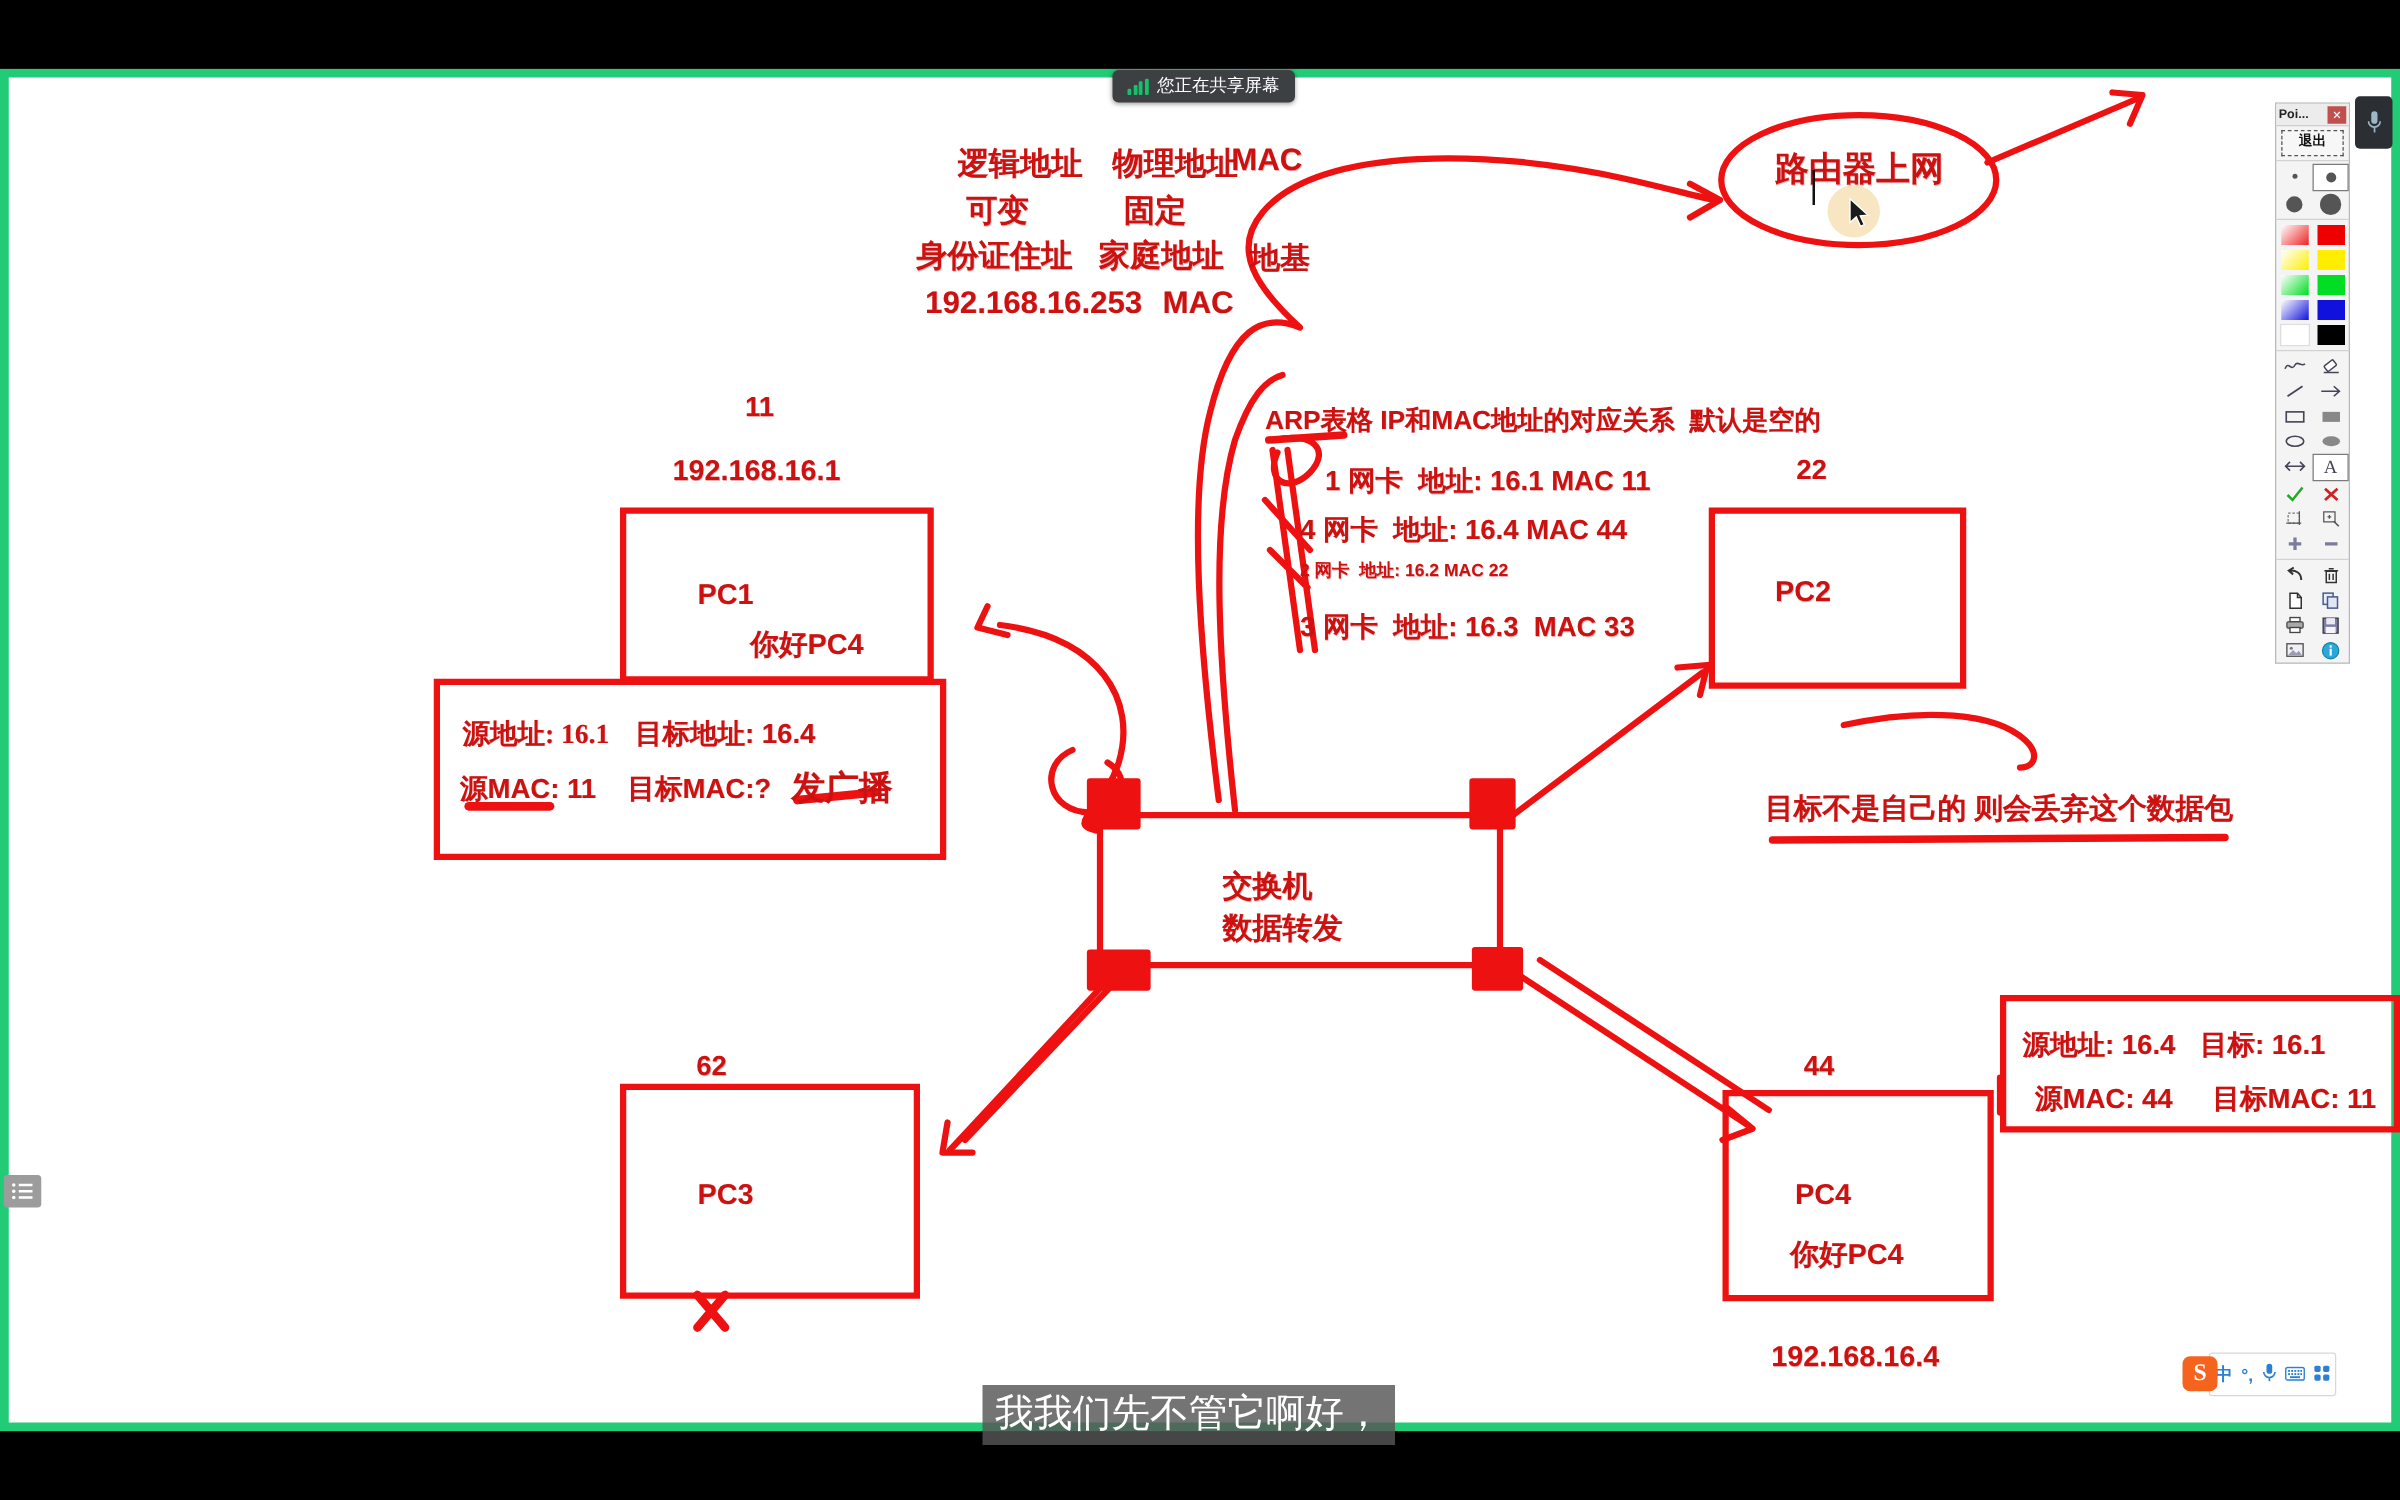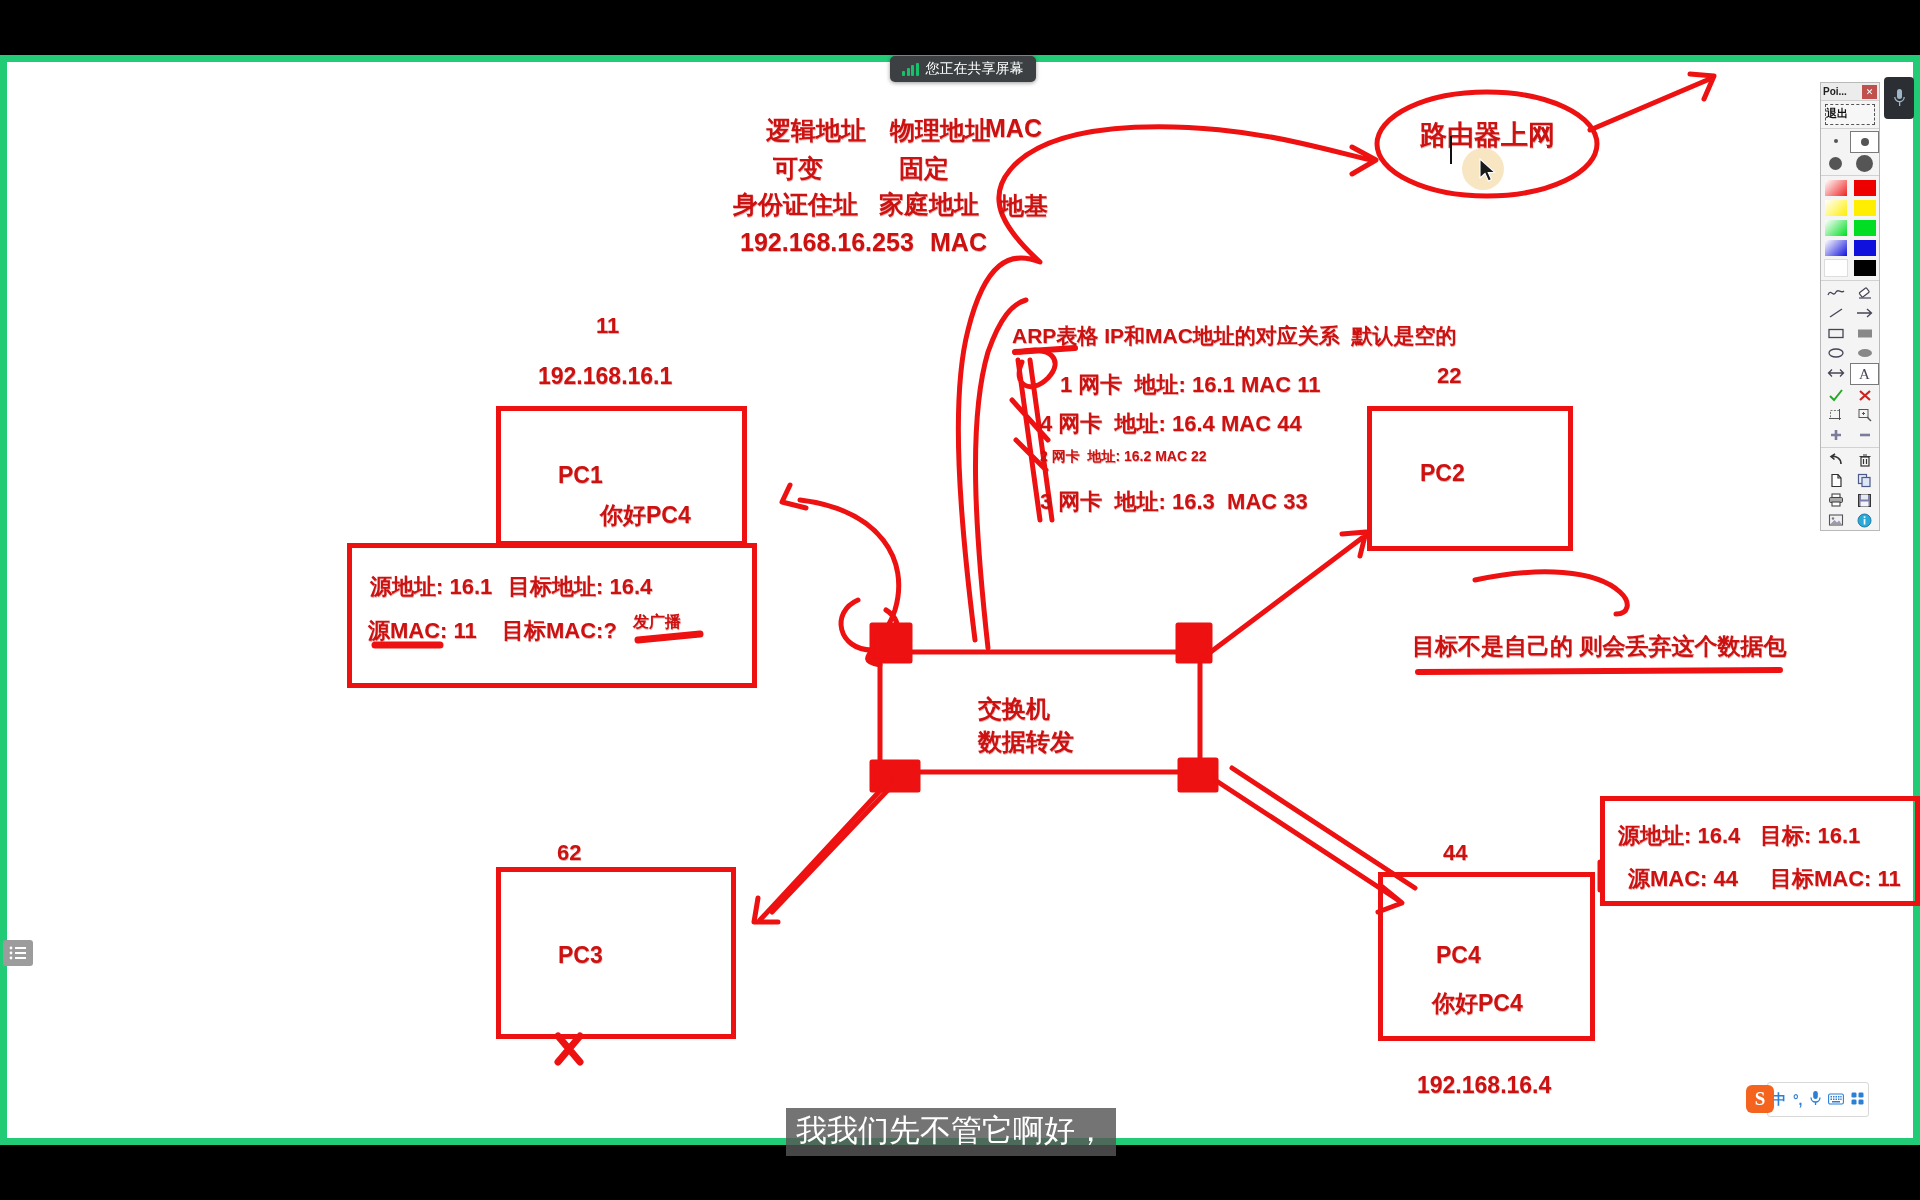--- a/index.html
+++ b/index.html
@@ -60,21 +60,21 @@
     z-index:50;font-size:10px;
   }
   #tp-title{
     display:flex;align-items:center;justify-content:space-between;
     height:17px;padding:0 2px;background:#ececec;border-bottom:1px solid #cfcfcf;
   }
   #tp-title .t{font-size:10px;color:#222;font-weight:bold;}
   #tp-close{width:15px;height:14px;background:#c0504d;color:#fff;
     font-size:9px;line-height:14px;text-align:center;}
   #tp-exit{
-    margin:3px 4px;height:19px;line-height:17px;text-align:left;
+    margin:3px 4px;height:19px;line-height:17px;text-align:center;
     border:1px dashed #555;background:#f7f7f7;font-size:11px;color:#111;font-weight:bold;
   }
   .tp-sep{height:1px;background:#d2d2d2;margin:2px 0;}
   .tp-grid{display:grid;grid-template-columns:1fr 1fr;gap:0;}
   .tp-cell{height:20px;display:flex;align-items:center;justify-content:center;}
   .tp-cell.sel{border:1px solid #7a7a7a;background:#fff;}
   .sw{width:22px;height:16px;}
   .dot{border-radius:50%;background:#555;}
   .ico{font-size:13px;color:#454557;line-height:1;}
 
@@ -210,25 +210,25 @@
   <div class="ink" style="left:1040px;top:448px;font-size:14px;">2 网卡  地址: 16.2 MAC 22</div>
   <div class="ink" style="left:1040px;top:487px;font-size:22px;">3 网卡  地址: 16.3  MAC 33</div>
 
   <div class="ink" style="left:596px;top:313px;font-size:22px;">11</div>
   <div class="ink" style="left:538px;top:363px;font-size:23px;">192.168.16.1</div>
   <div class="rbox" style="left:496px;top:406px;width:251px;height:140px;"></div>
   <div class="ink" style="left:558px;top:462px;font-size:23px;">PC1</div>
   <div class="ink" style="left:600px;top:500px;font-size:23px;">你好PC4</div>
 
   <div class="rbox" style="left:347px;top:543px;width:410px;height:145px;"></div>
-  <div class="ink" style="left:370px;top:572px;font-size:22px;">源地址: 16.1</div>
+  <div class="ink" style="left:370px;top:572px;font-size:22px;font-family:Liberation Serif, serif;">源地址: 16.1</div>
   <div class="ink" style="left:508px;top:572px;font-size:22px;">目标地址: 16.4</div>
   <div class="ink" style="left:368px;top:616px;font-size:22px;">源MAC: 11</div>
   <div class="ink" style="left:502px;top:616px;font-size:22px;">目标MAC:?</div>
-  <div class="ink" style="left:633px;top:612px;font-size:16px;">发广播</div>
+  <div class="ink" style="left:633px;top:612px;font-size:27px;">发广播</div>
 
   <div class="ink" style="left:1437px;top:363px;font-size:22px;">22</div>
   <div class="rbox" style="left:1367px;top:406px;width:206px;height:145px;"></div>
   <div class="ink" style="left:1420px;top:460px;font-size:23px;">PC2</div>
 
   <div class="ink" style="left:1412px;top:631px;font-size:23px;">目标不是自己的 则会丢弃这个数据包</div>
 
   <div class="ink" style="left:978px;top:693px;font-size:24px;">交换机</div>
   <div class="ink" style="left:978px;top:726px;font-size:24px;">数据转发</div>
 

